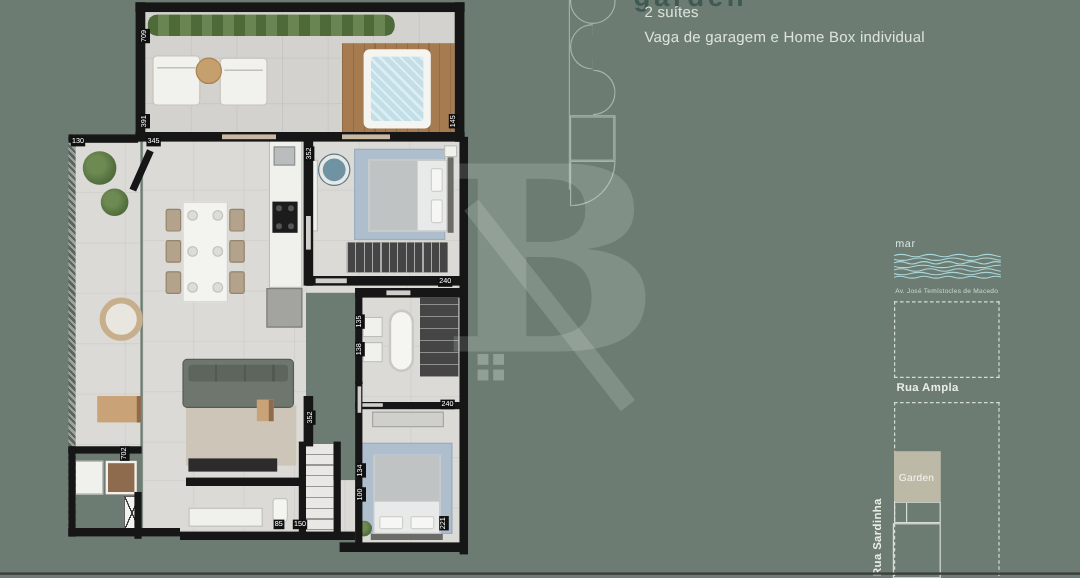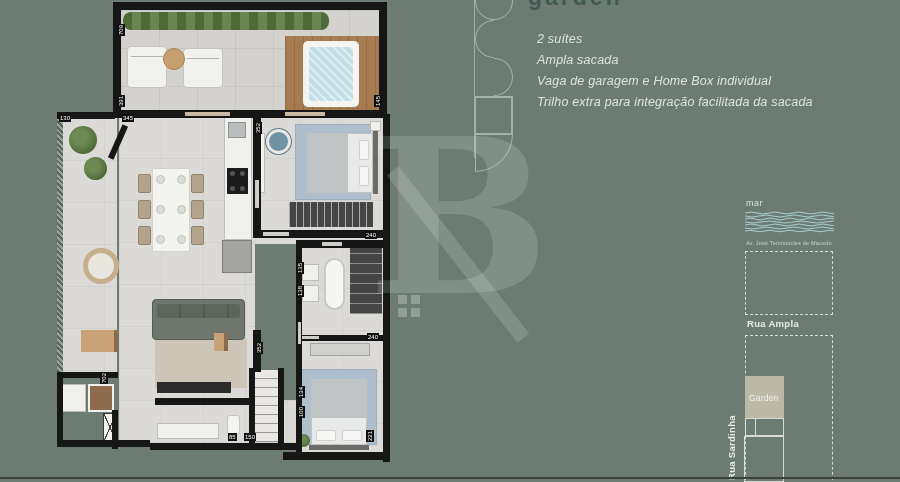--- a/index.html
+++ b/index.html
@@ -2,21 +2,21 @@
 <html><head>
 <meta charset="utf-8">
 <style>
   html,body{margin:0;padding:0;}
   body{font-family:"Liberation Sans", sans-serif;}
   .stage{position:relative;width:900px;height:482px;background:#6d7c73;overflow:hidden;}
 
   
   .page-title{position:absolute;left:528px;top:-16px;font-size:23px;font-weight:700;
     letter-spacing:3px;color:#3f5a53;margin:0;}
-  .features{position:absolute;left:537px;top:29px;width:330px;font-style:italic;}
+  .features{position:absolute;left:537px;top:0;width:330px;}
   .feature-line{font-size:12.5px;line-height:21px;color:#dde3dc;letter-spacing:.2px;white-space:nowrap;}
 
   
   .arcs{position:absolute;left:473px;top:-18px;width:40px;height:196px;}
   .arcs .vline{position:absolute;left:1px;top:0;width:1px;height:176px;background:rgba(224,233,226,.45);}
   .arc-tile{position:absolute;border:1px solid rgba(224,233,226,.5);box-sizing:border-box;}
   .a1{left:2px;top:0px;width:38px;height:38px;border-radius:50%;}
   .a2{left:2px;top:38px;width:19px;height:38px;border-right:none;border-radius:38px 0 0 38px;}
   .a3{left:21px;top:76px;width:19px;height:38px;border-left:none;border-radius:0 38px 38px 0;}
   .a4{left:2px;top:114px;width:38px;height:38px;}
@@ -266,23 +266,21 @@
   <div class="wm-squares">
       <i></i>
       <i></i>
       <i></i>
       <i></i>
     </div>
 
   <h1 class="page-title">garden</h1>
   <div class="features">
     <div class="feature-line">2 suítes</div>
-    <div class="feature-line">Ampla sacada</div>
     <div class="feature-line">Vaga de garagem e Home Box individual</div>
-    <div class="feature-line">Trilho extra para integração facilitada da sacada</div>
   </div>
 
   <div class="map">
     <div class="sea">mar</div>
     <svg class="water" width="89" height="22" viewBox="0 0 89 22">
       <g fill="none" stroke="#a9d6d8" stroke-width="0.9">
         <path d="M0 2 q6 -2 12 0 t12 0 t12 0 t12 0 t12 0 t12 0 t12 0 t12 0"></path>
         <path d="M0 5 q7 2 14 0 t14 0 t14 0 t14 0 t14 0 t14 0 t14 0"></path>
         <path d="M0 8 q5 -2 10 0 t10 0 t10 0 t10 0 t10 0 t10 0 t10 0 t10 0 t10 0"></path>
         <path d="M0 11 q8 2 16 0 t16 0 t16 0 t16 0 t16 0 t16 0"></path>

